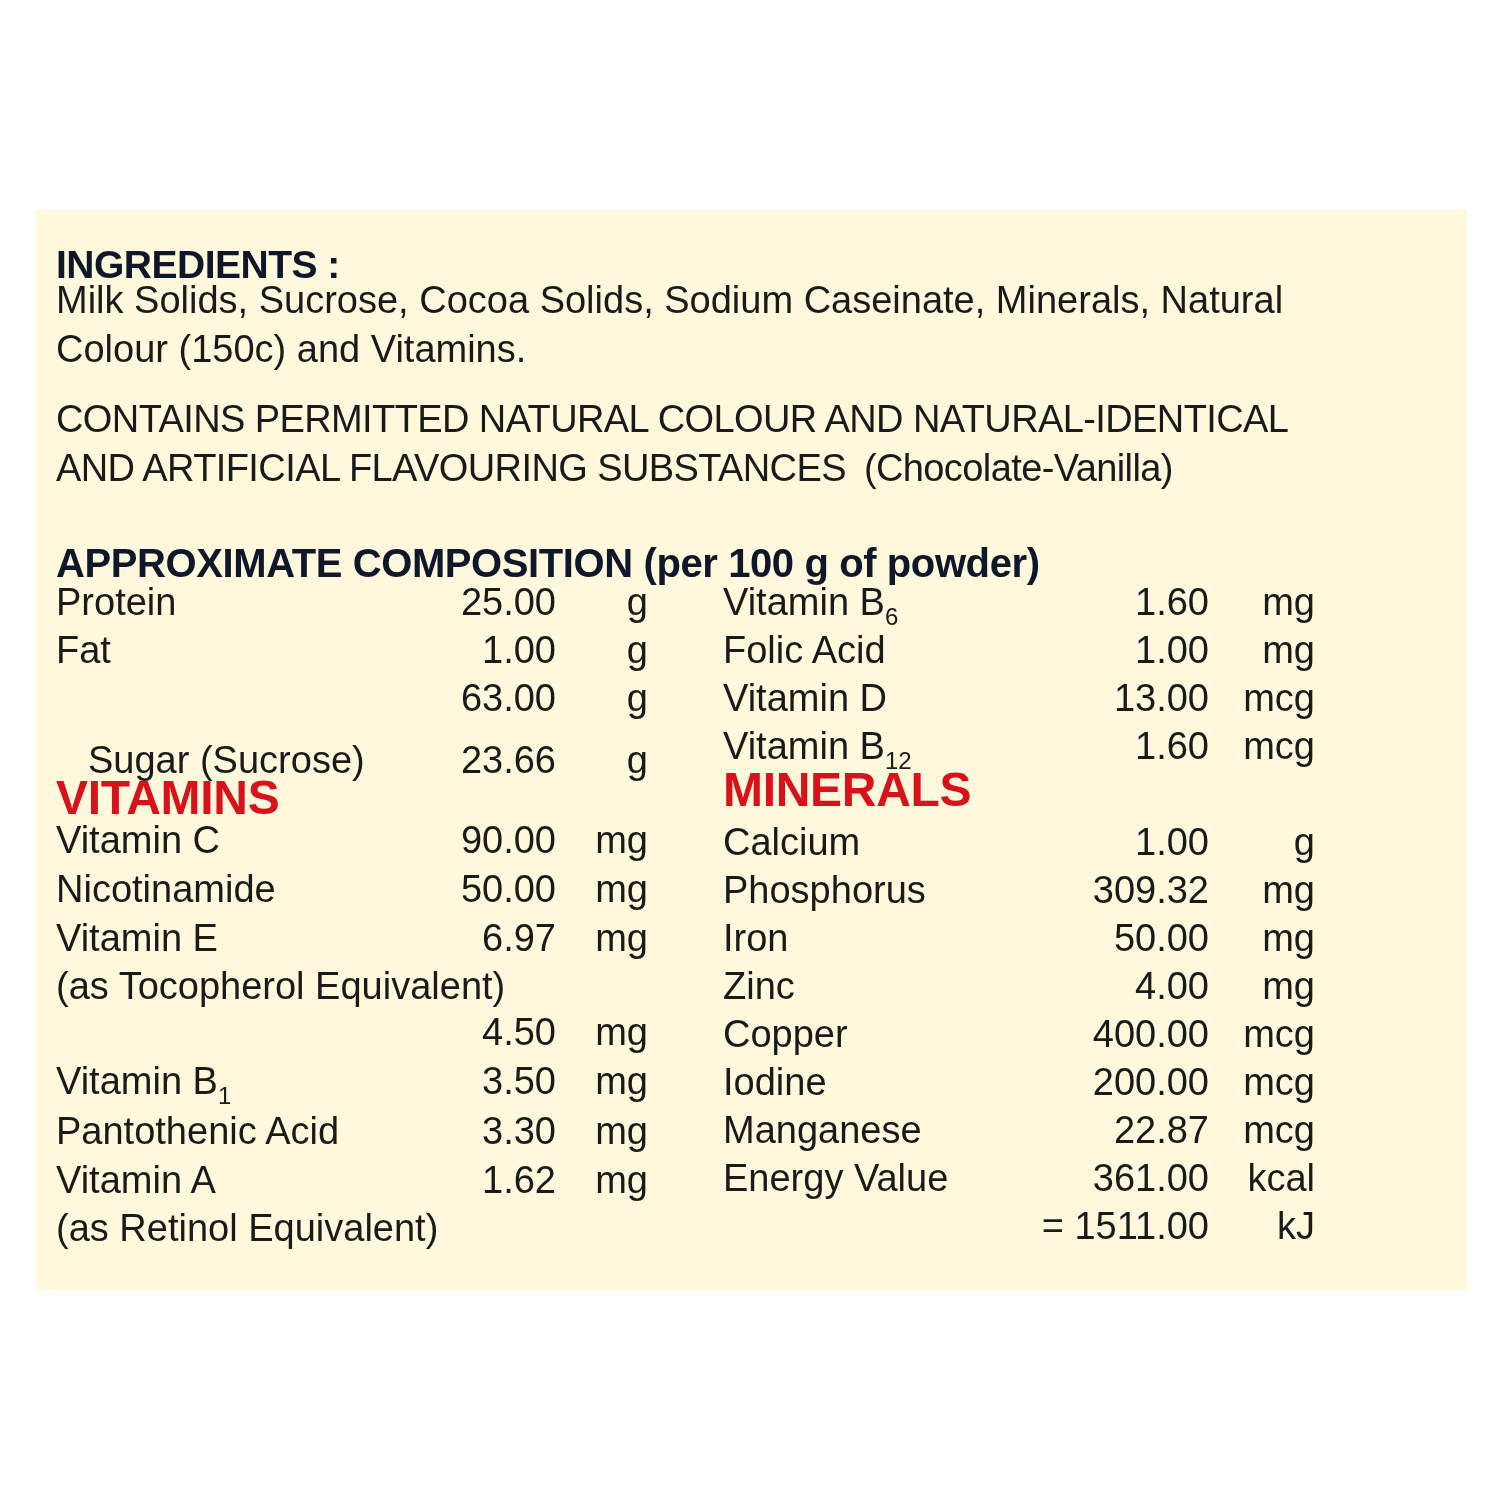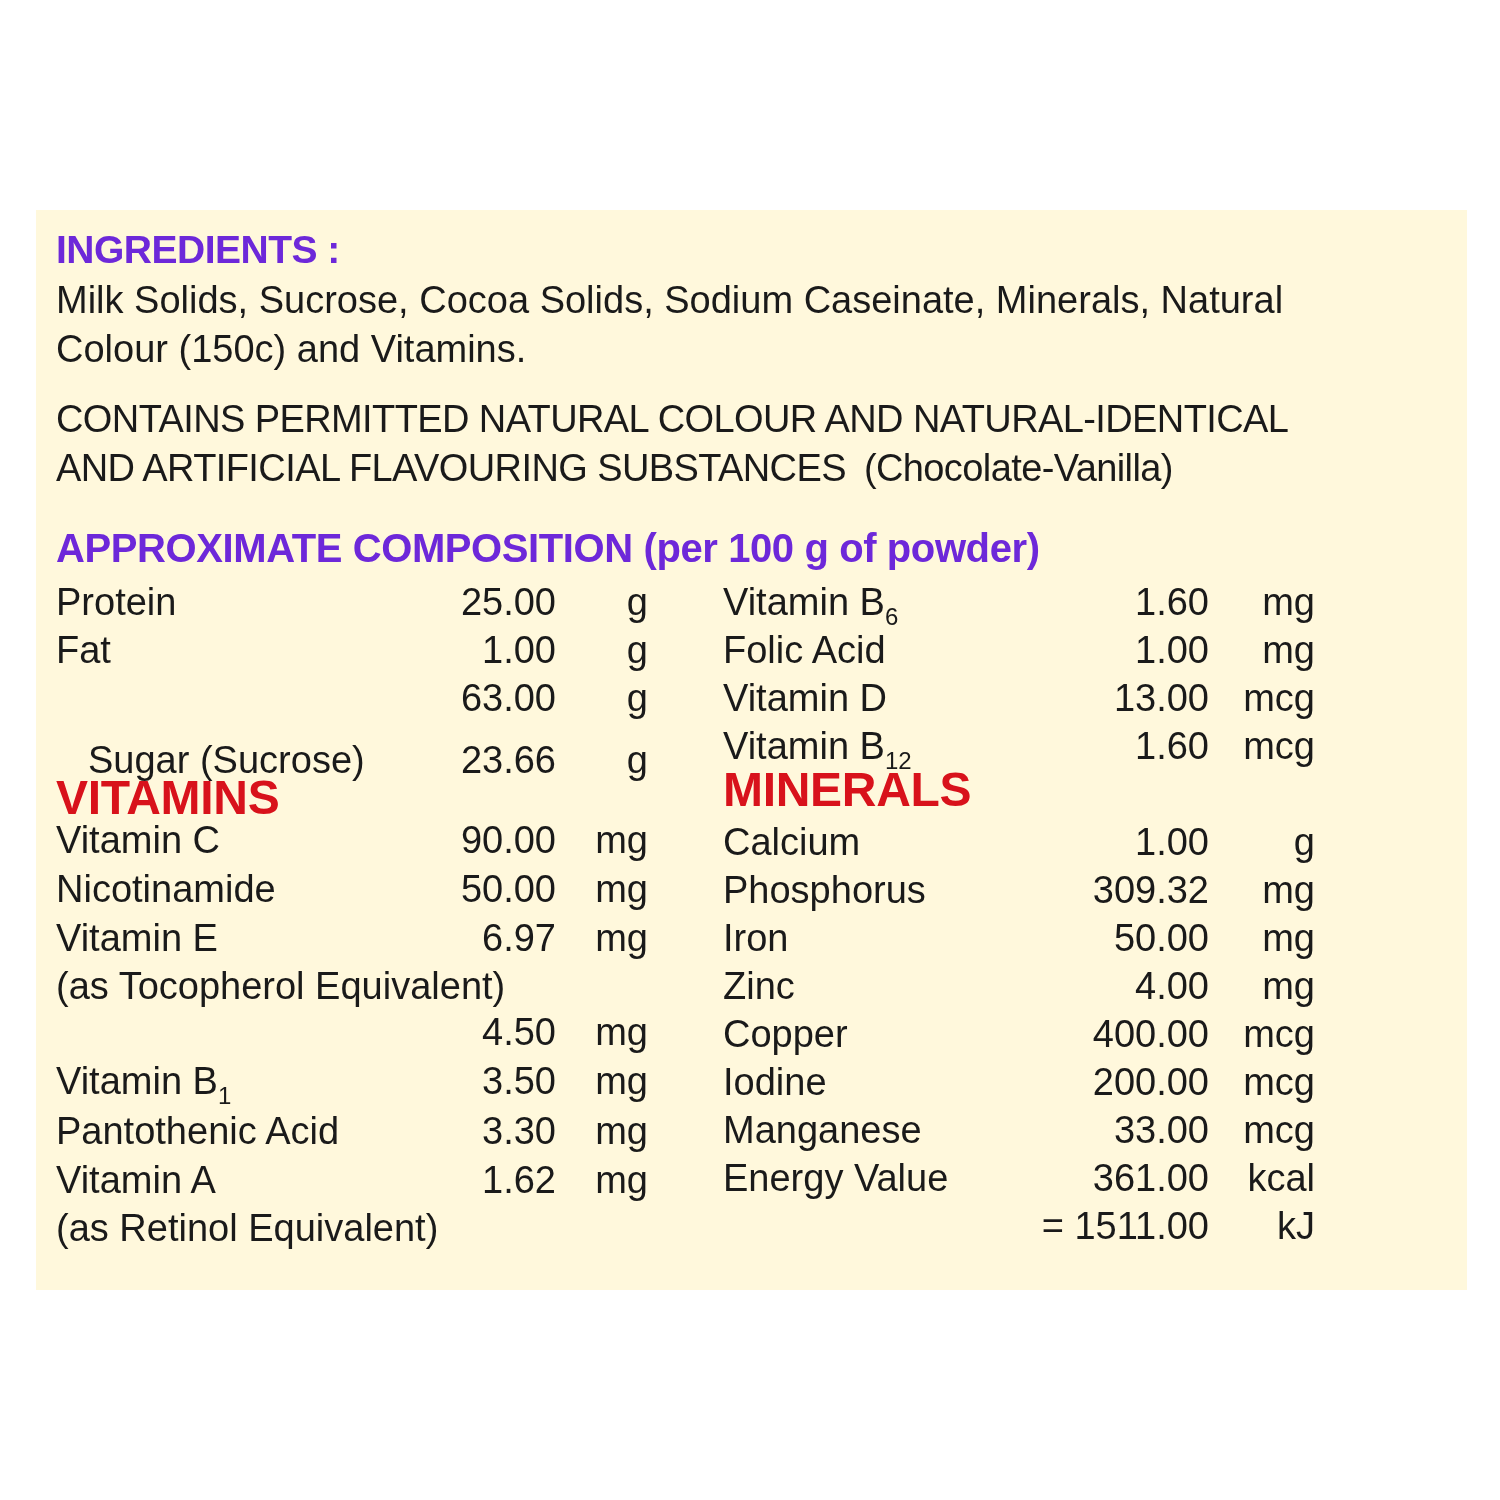--- a/index.html
+++ b/index.html
@@ -1,20 +1,20 @@
 <!DOCTYPE html>
 <html><head>
 <meta charset="utf-8">
 <style>
   html, body { margin:0; padding:0; }
   body { width:1500px; height:1500px; background:#ffffff; position:relative; overflow:hidden;
          font-family:"Liberation Sans", sans-serif; color:#1a1a1a; }
   .panel { position:absolute; left:36px; top:210px; width:1431px; height:1080px; background:#fff8dc; }
   .abs { position:absolute; white-space:nowrap; }
-  .red { color:#6d28d9; font-weight:bold; }
+  .red { color:#0f172a; font-weight:bold;margin-top:15px; }
   .h-ing { left:20px; top:18px; font-size:39px; letter-spacing:-0.5px; }
   .body-txt { font-size:38px; line-height:49px; }
   .caps { font-size:38px; line-height:49px; }
   .h-comp { left:20px; top:316px; font-size:40px; letter-spacing:-0.4px; }
   .row { position:absolute; height:48px; font-size:38px; line-height:48px; }
   .row .lbl { position:absolute; left:0; top:0; white-space:nowrap; }
   .row .val { position:absolute; top:0; text-align:right; white-space:nowrap; }
   .row .unit { position:absolute; top:0; text-align:right; white-space:nowrap; }
   .left .val { left:300px; width:200px; }
   .left .unit { left:500px; width:92px; }
@@ -155,21 +155,21 @@
       <span class="val" style="left:286px;">400.00</span>
       <span class="unit">mcg</span>
     </div>
     <div class="row" style="left:687px; top:848px; width:600px;">
       <span class="lbl">Iodine</span>
       <span class="val" style="left:286px;">200.00</span>
       <span class="unit">mcg</span>
     </div>
     <div class="row" style="left:687px; top:896px; width:600px;">
       <span class="lbl">Manganese</span>
-      <span class="val" style="left:286px;">33.00</span>
+      <span class="val" style="left:286px;">22.87</span>
       <span class="unit">mcg</span>
     </div>
     <div class="row" style="left:687px; top:944px; width:600px;">
       <span class="lbl">Energy Value</span>
       <span class="val" style="left:286px;">361.00</span>
       <span class="unit">kcal</span>
     </div>
     <div class="row" style="left:687px; top:992px; width:600px;">
       <span class="val" style="left:186px; width:300px;">= 1511.00</span>
       <span class="unit">kJ</span>

